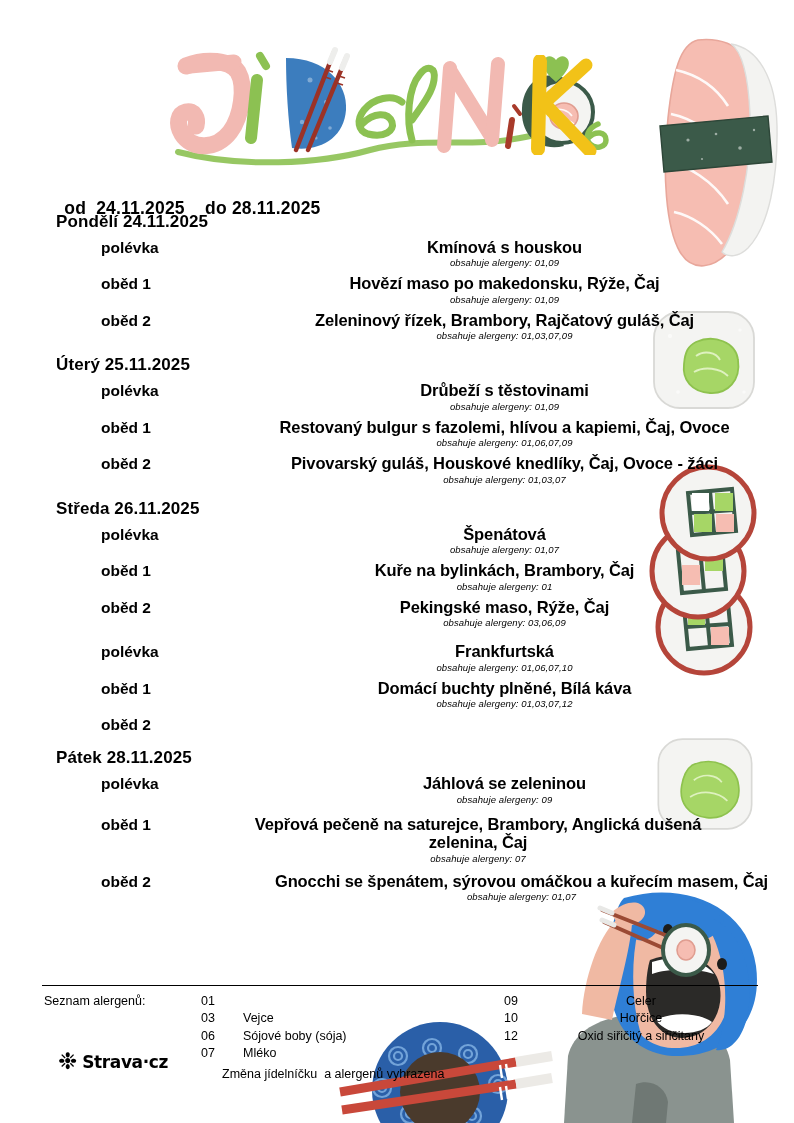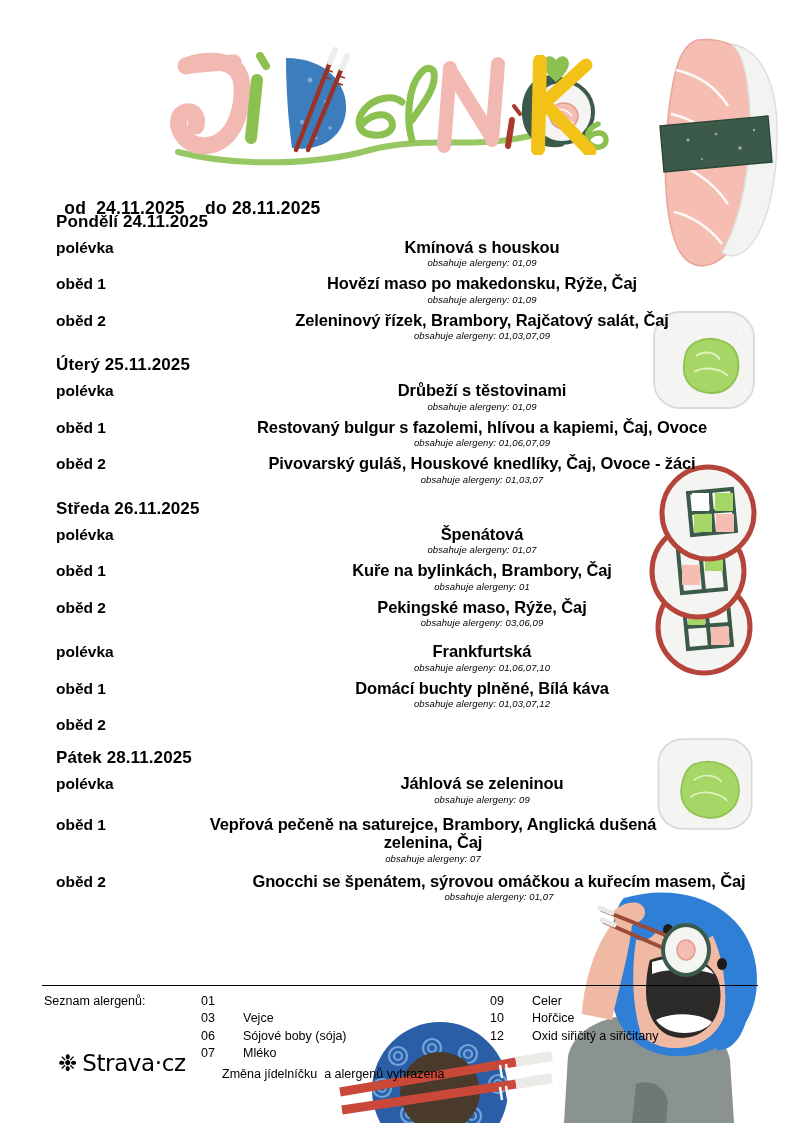--- a/index.html
+++ b/index.html
@@ -82,20 +82,21 @@
     align-items: flex-start;
     margin-left: 44px;
     margin-top: 6px;
   }
   .meal-label {
     width: 122px;
     flex: 0 0 122px;
     font-size: 15.5px;
     font-weight: bold;
     padding-top: 1px;
+    margin-left: 45px;
   }
   .meal-body { flex: 1 1 auto; min-width: 0; padding-right: 20px; text-align: center; }
   .meal-name {
     font-size: 16.5px;
     font-weight: bold;
     line-height: 1.12;
     letter-spacing: -0.1px;
   }
   .meal-allergens {
     font-size: 9.5px;
@@ -129,21 +130,21 @@
   }
   #legend-title {
     width: 118px;
     flex: 0 0 118px;
     padding-top: 1px;
   }
   .legend-col {
     display: block;
   }
   .legend-col.left { width: 250px; flex: 0 0 250px; }
-  .legend-col.right { width: 260px; flex: 0 0 260px; }
+  .legend-col.right { width: 260px; flex: 0 0 260px; text-align: center; }
   .legend-row {
     display: flex;
     line-height: 1.38;
   }
   .legend-code { width: 42px; flex: 0 0 42px; }
   .legend-name { flex: 1 1 auto; }
 
   #strava-logo {
     position: absolute;
     top: 1050px;
@@ -152,22 +153,22 @@
     align-items: center;
     z-index: 6;
   }
   #strava-mark {
     font-size: 23px;
     line-height: 1;
     margin-right: 5px;
     font-family: "DejaVu Sans", sans-serif;
   }
   #strava-name {
-    font-size: 23px;
-    font-weight: normal;
+    font-size: 17px;
+    font-weight: bold;
     letter-spacing: -0.4px;
     font-family: "DejaVu Sans", sans-serif;
   }
 
   #disclaimer {
     position: absolute;
     top: 1067px;
     left: 222px;
     font-size: 12.5px;
     white-space: pre;
@@ -407,21 +408,21 @@
       <div class="meal-row">
         <div class="meal-label">oběd 1</div>
         <div class="meal-body">
           <div class="meal-name">Hovězí maso po makedonsku, Rýže, Čaj</div>
           <div class="meal-allergens">obsahuje alergeny: 01,09</div>
         </div>
       </div>
       <div class="meal-row">
         <div class="meal-label">oběd 2</div>
         <div class="meal-body">
-          <div class="meal-name">Zeleninový řízek, Brambory, Rajčatový salát, Čaj</div>
+          <div class="meal-name">Zeleninový řízek, Brambory, Rajčatový guláš, Čaj</div>
           <div class="meal-allergens">obsahuje alergeny: 01,03,07,09</div>
         </div>
       </div>
     </section>
 
     <section class="day" style="margin-top:14px;">
       <h2 class="day-title">Úterý 25.11.2025</h2>
       <div class="meal-row">
         <div class="meal-label">polévka</div>
         <div class="meal-body">

